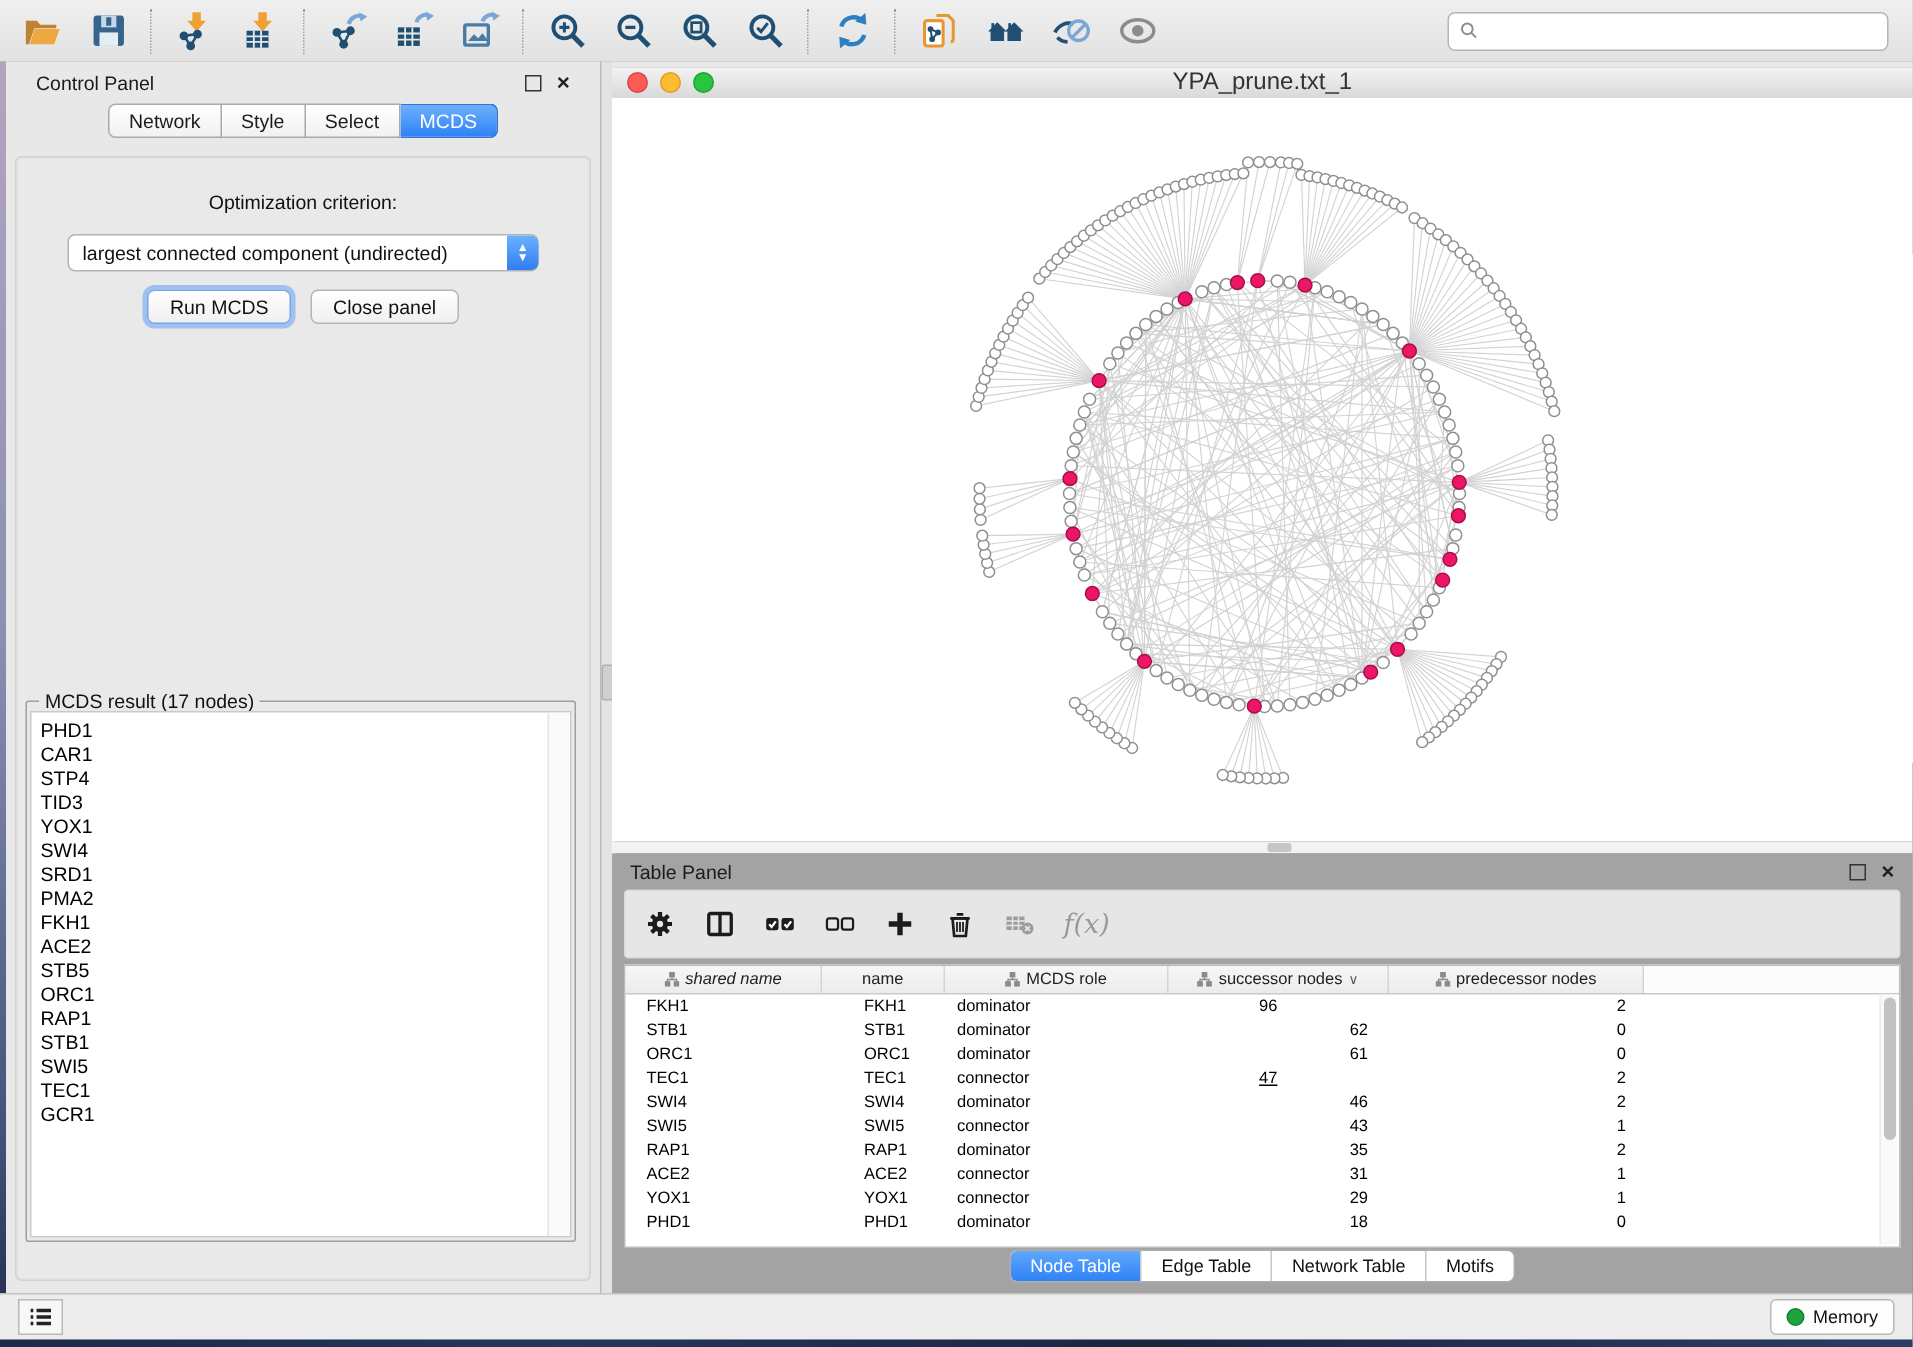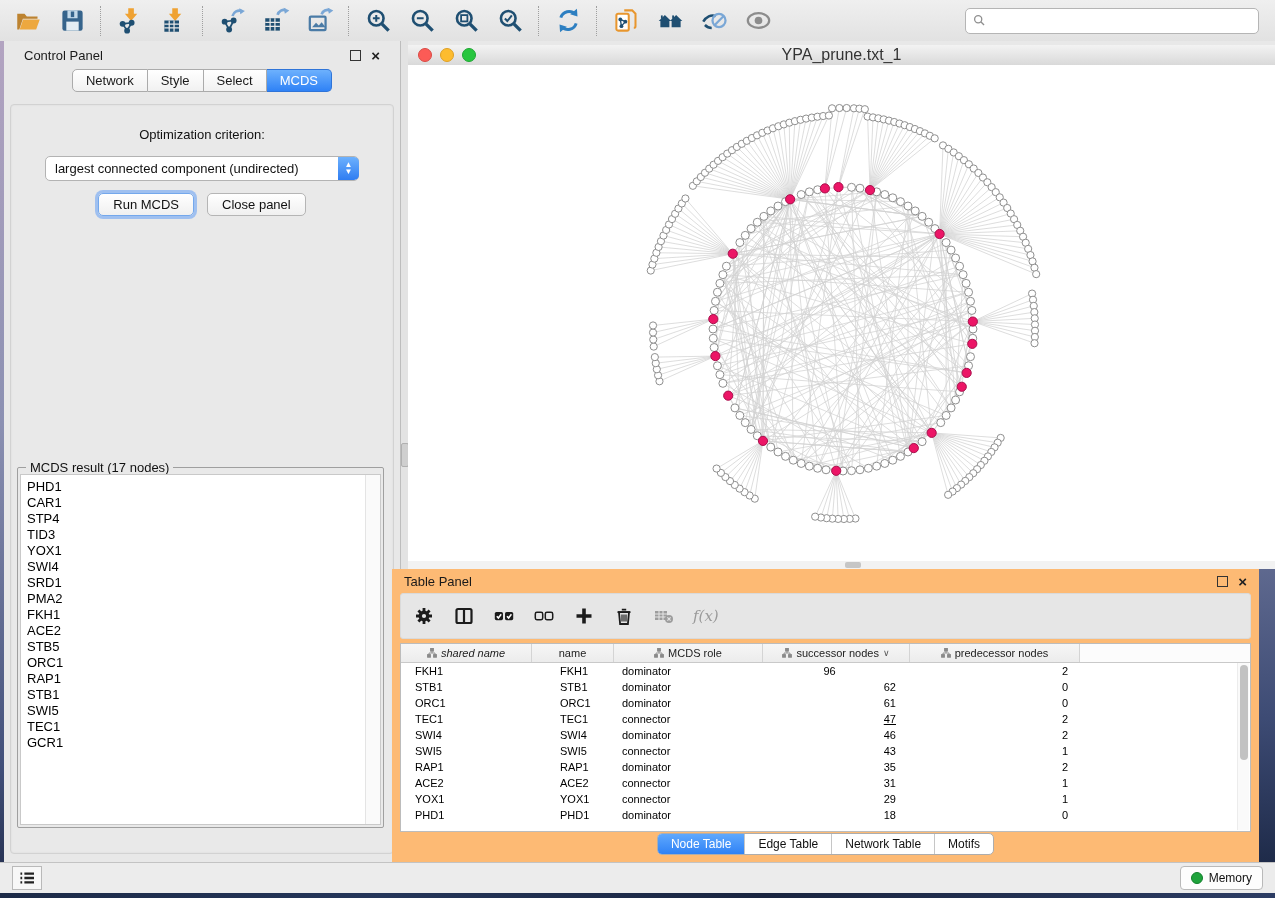--- a/index.html
+++ b/index.html
@@ -61,27 +61,27 @@
   .hsplit-handle{position:absolute;left:437px;top:1px;width:16px;height:6px;background:#c6c6c6;border-radius:2px;}
   
   .net-gap{left:408px;top:41px;width:867px;height:4px;background:#e8e8e8;}
   .net-titlebar{left:408px;top:45px;width:867px;height:20px;background:linear-gradient(#f3f3f3,#d9d9d9);
     border-bottom:1px solid #ababab;display:flex;align-items:center;}
   .traffic{display:flex;gap:8px;padding-left:10px;}
   .light{width:12px;height:12px;border-radius:50%;}
   .net-title{position:absolute;left:0;right:0;text-align:center;font-size:16px;color:#333;}
   .net-canvas{left:408px;top:65px;width:867px;height:496px;background:#fff;}
   
-  .table-panel{left:392px;top:569px;width:867px;height:293px;background:#fdba74;}
+  .table-panel{left:408px;top:569px;width:867px;height:293px;background:#a3a3a3;}
   .tp-titlebar{height:24px;display:flex;align-items:center;padding:0 12px;font-size:13px;color:#1a1a1a;}
   .tp-toolbar{height:44px;margin:0 8px;background:#e6e6e6;border:1px solid #dadada;border-radius:3px;
     display:flex;align-items:center;gap:18px;padding:0 12px;}
   .tp-tool{width:22px;height:22px;display:flex;align-items:center;justify-content:center;}
   .tp-tool svg{width:20px;height:20px;}
-  .fx-label{font-family:"DejaVu Serif","Liberation Serif",serif;font-style:italic;font-size:15px;color:#9a9a9a;}
+  .fx-label{font-family:"DejaVu Serif","Liberation Serif",serif;font-style:italic;font-size:18px;color:#9a9a9a;}
   .grid{position:absolute;left:8px;top:74px;width:849px;height:187px;background:#fff;border:1px solid #bcbcbc;overflow:hidden;}
   .grid-header{display:flex;height:18px;background:linear-gradient(#f6f6f6,#ececec);border-bottom:1px solid #c9c9c9;}
   .gh-cell{display:flex;align-items:center;justify-content:center;gap:4px;font-size:11px;color:#222;
     border-right:1px solid #d4d4d4;box-sizing:border-box;}
   .gh-cell svg{width:10px;height:10px;}
   .sort-ch{font-size:9px;color:#555;}
   .grid-row{display:flex;height:16px;align-items:center;}
   .g-cell{font-size:11px;color:#000;box-sizing:border-box;white-space:nowrap;}
   .grid-vscroll{position:absolute;top:19px;right:1px;bottom:1px;width:11px;background:#fafafa;border-left:1px solid #ececec;}
   .grid-thumb{position:absolute;top:2px;right:1px;width:8px;height:95px;background:#c2c2c2;border-radius:4px;}
@@ -1086,21 +1086,21 @@
           <div class="g-cell" style="width: 131px; text-align: left; padding-left: 14px;">ORC1</div>
           <div class="g-cell" style="width: 82px; text-align: left; padding-left: 28px;">ORC1</div>
           <div class="g-cell" style="width: 149px; text-align: left; padding-left: 8px;">dominator</div>
           <div class="g-cell" style="width: 147px; text-align: right; padding-right: 14px;">61</div>
           <div class="g-cell" style="width: 170px; text-align: right; padding-right: 12px;">0</div>
         </div>
         <div class="grid-row">
           <div class="g-cell" style="width: 131px; text-align: left; padding-left: 14px;">TEC1</div>
           <div class="g-cell" style="width: 82px; text-align: left; padding-left: 28px;">TEC1</div>
           <div class="g-cell" style="width: 149px; text-align: left; padding-left: 8px;">connector</div>
-          <div class="g-cell" style="width: 147px; text-align: right; padding-right: 14px; text-decoration: underline;">47</div>
+          <div class="g-cell" style="width: 147px; text-align: center; padding-right: 14px; text-decoration: underline;">47</div>
           <div class="g-cell" style="width: 170px; text-align: right; padding-right: 12px;">2</div>
         </div>
         <div class="grid-row">
           <div class="g-cell" style="width: 131px; text-align: left; padding-left: 14px;">SWI4</div>
           <div class="g-cell" style="width: 82px; text-align: left; padding-left: 28px;">SWI4</div>
           <div class="g-cell" style="width: 149px; text-align: left; padding-left: 8px;">dominator</div>
           <div class="g-cell" style="width: 147px; text-align: right; padding-right: 14px;">46</div>
           <div class="g-cell" style="width: 170px; text-align: right; padding-right: 12px;">2</div>
         </div>
         <div class="grid-row">

